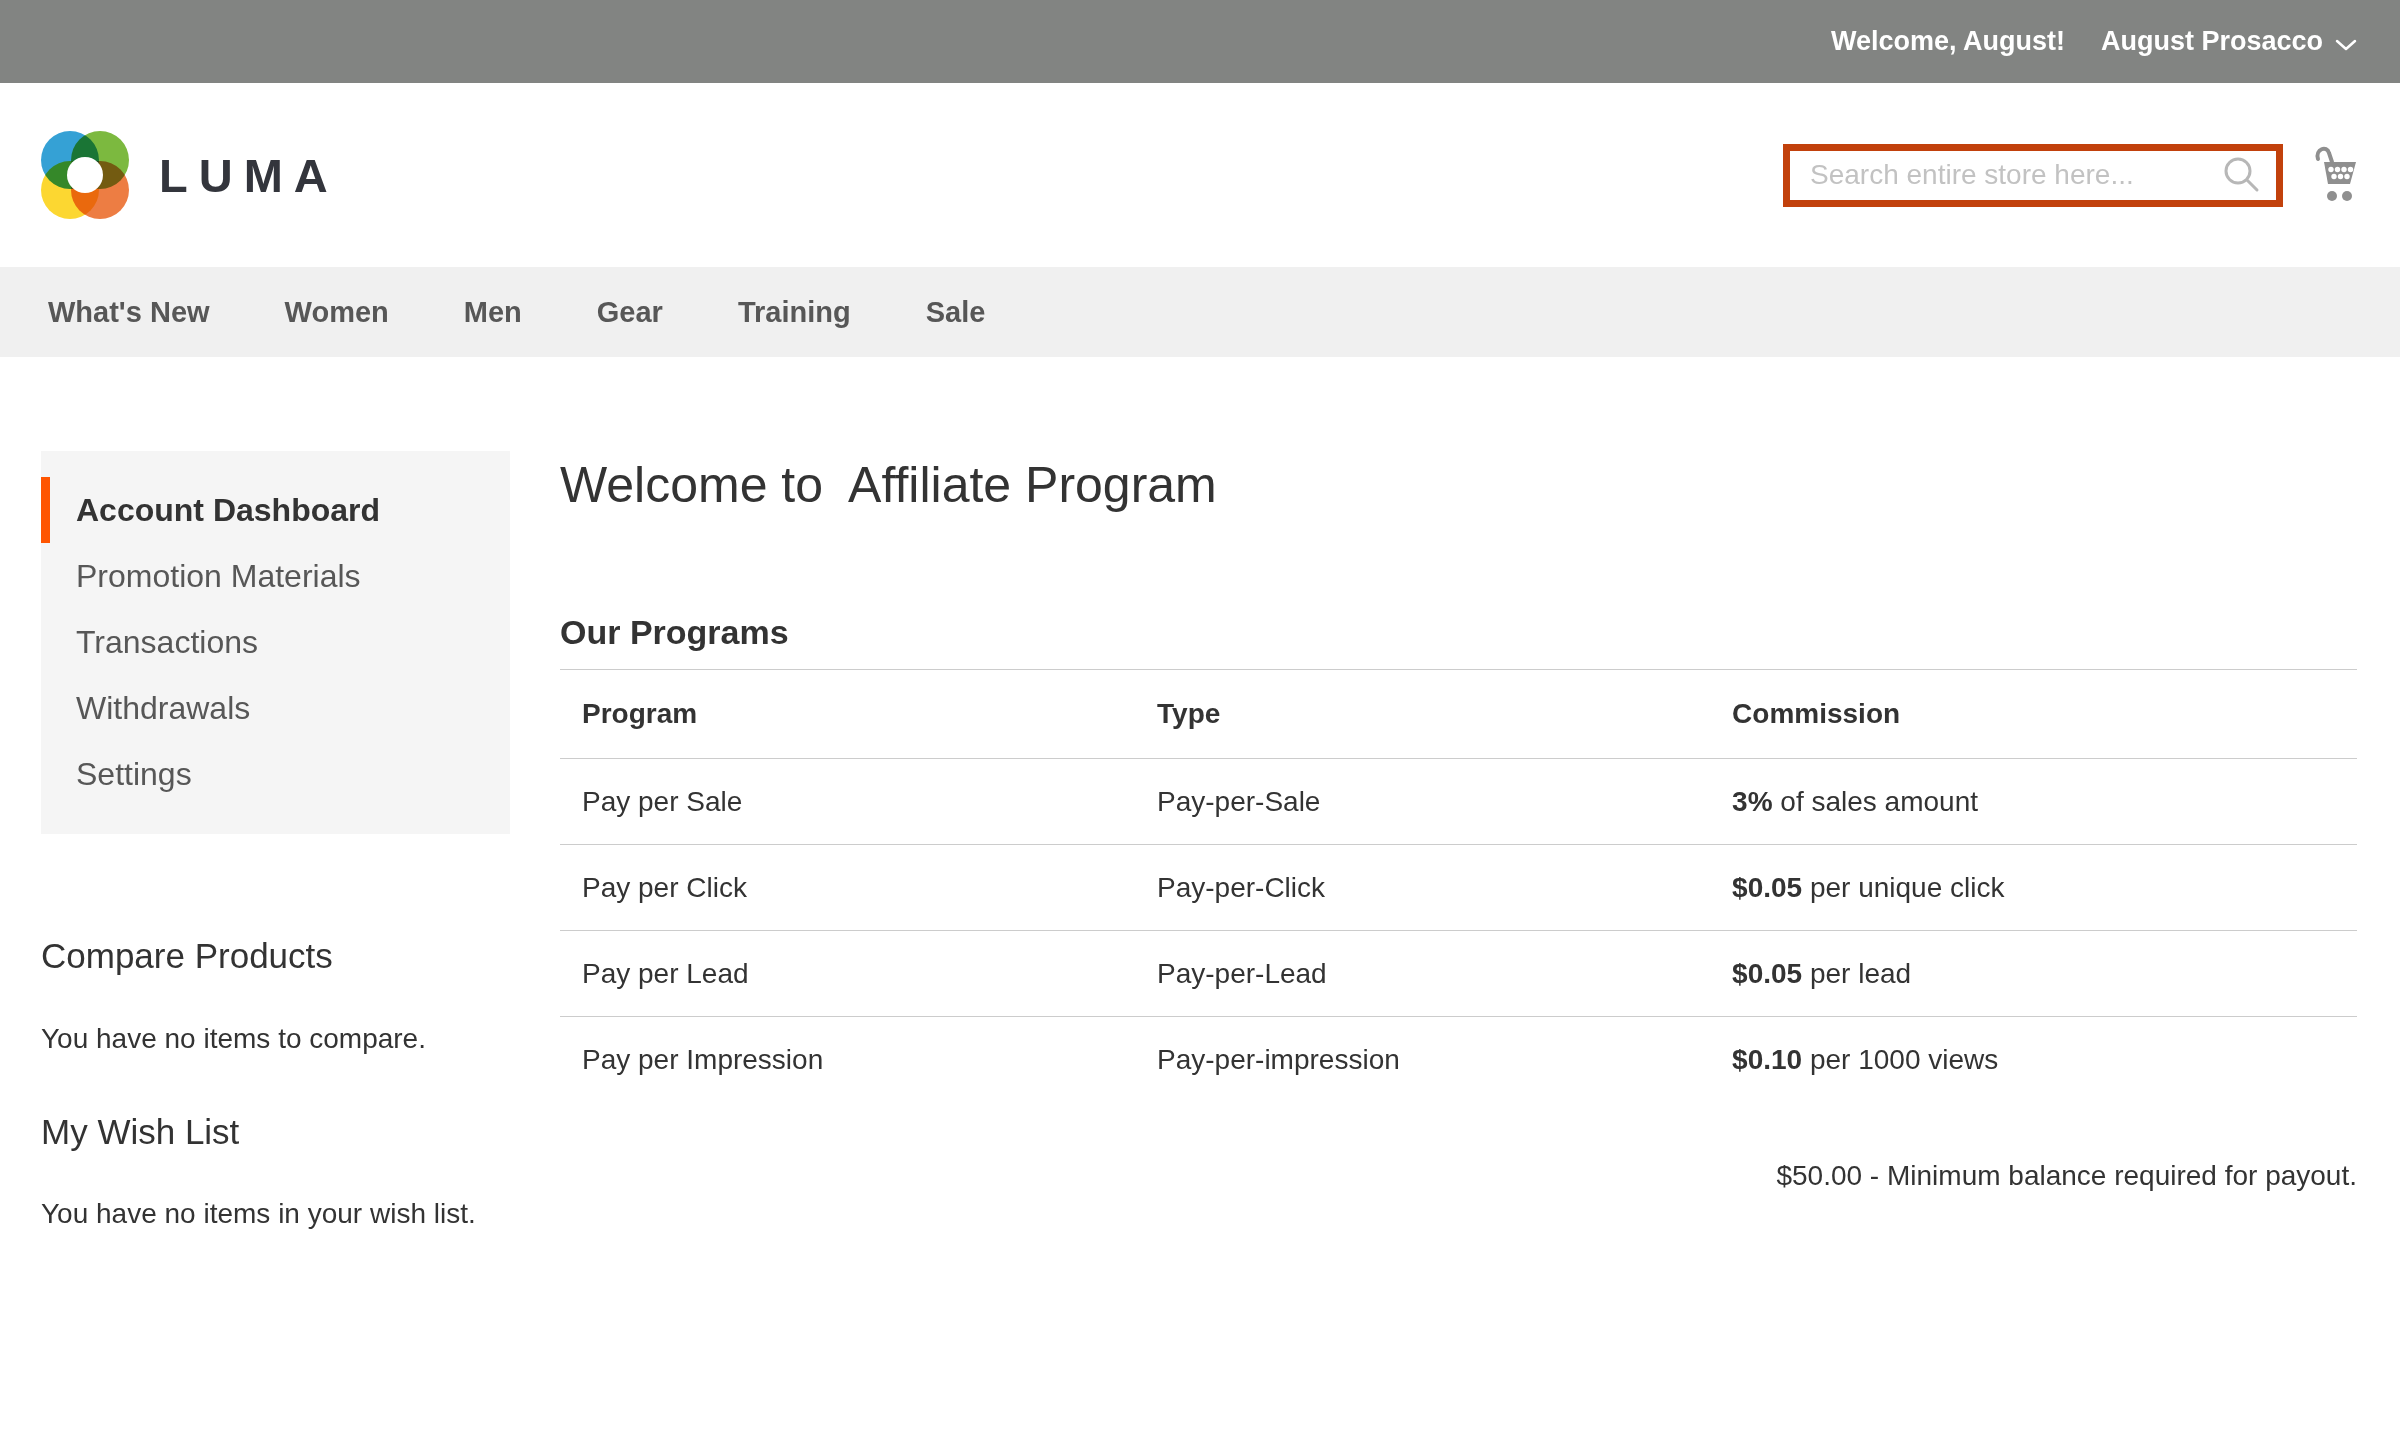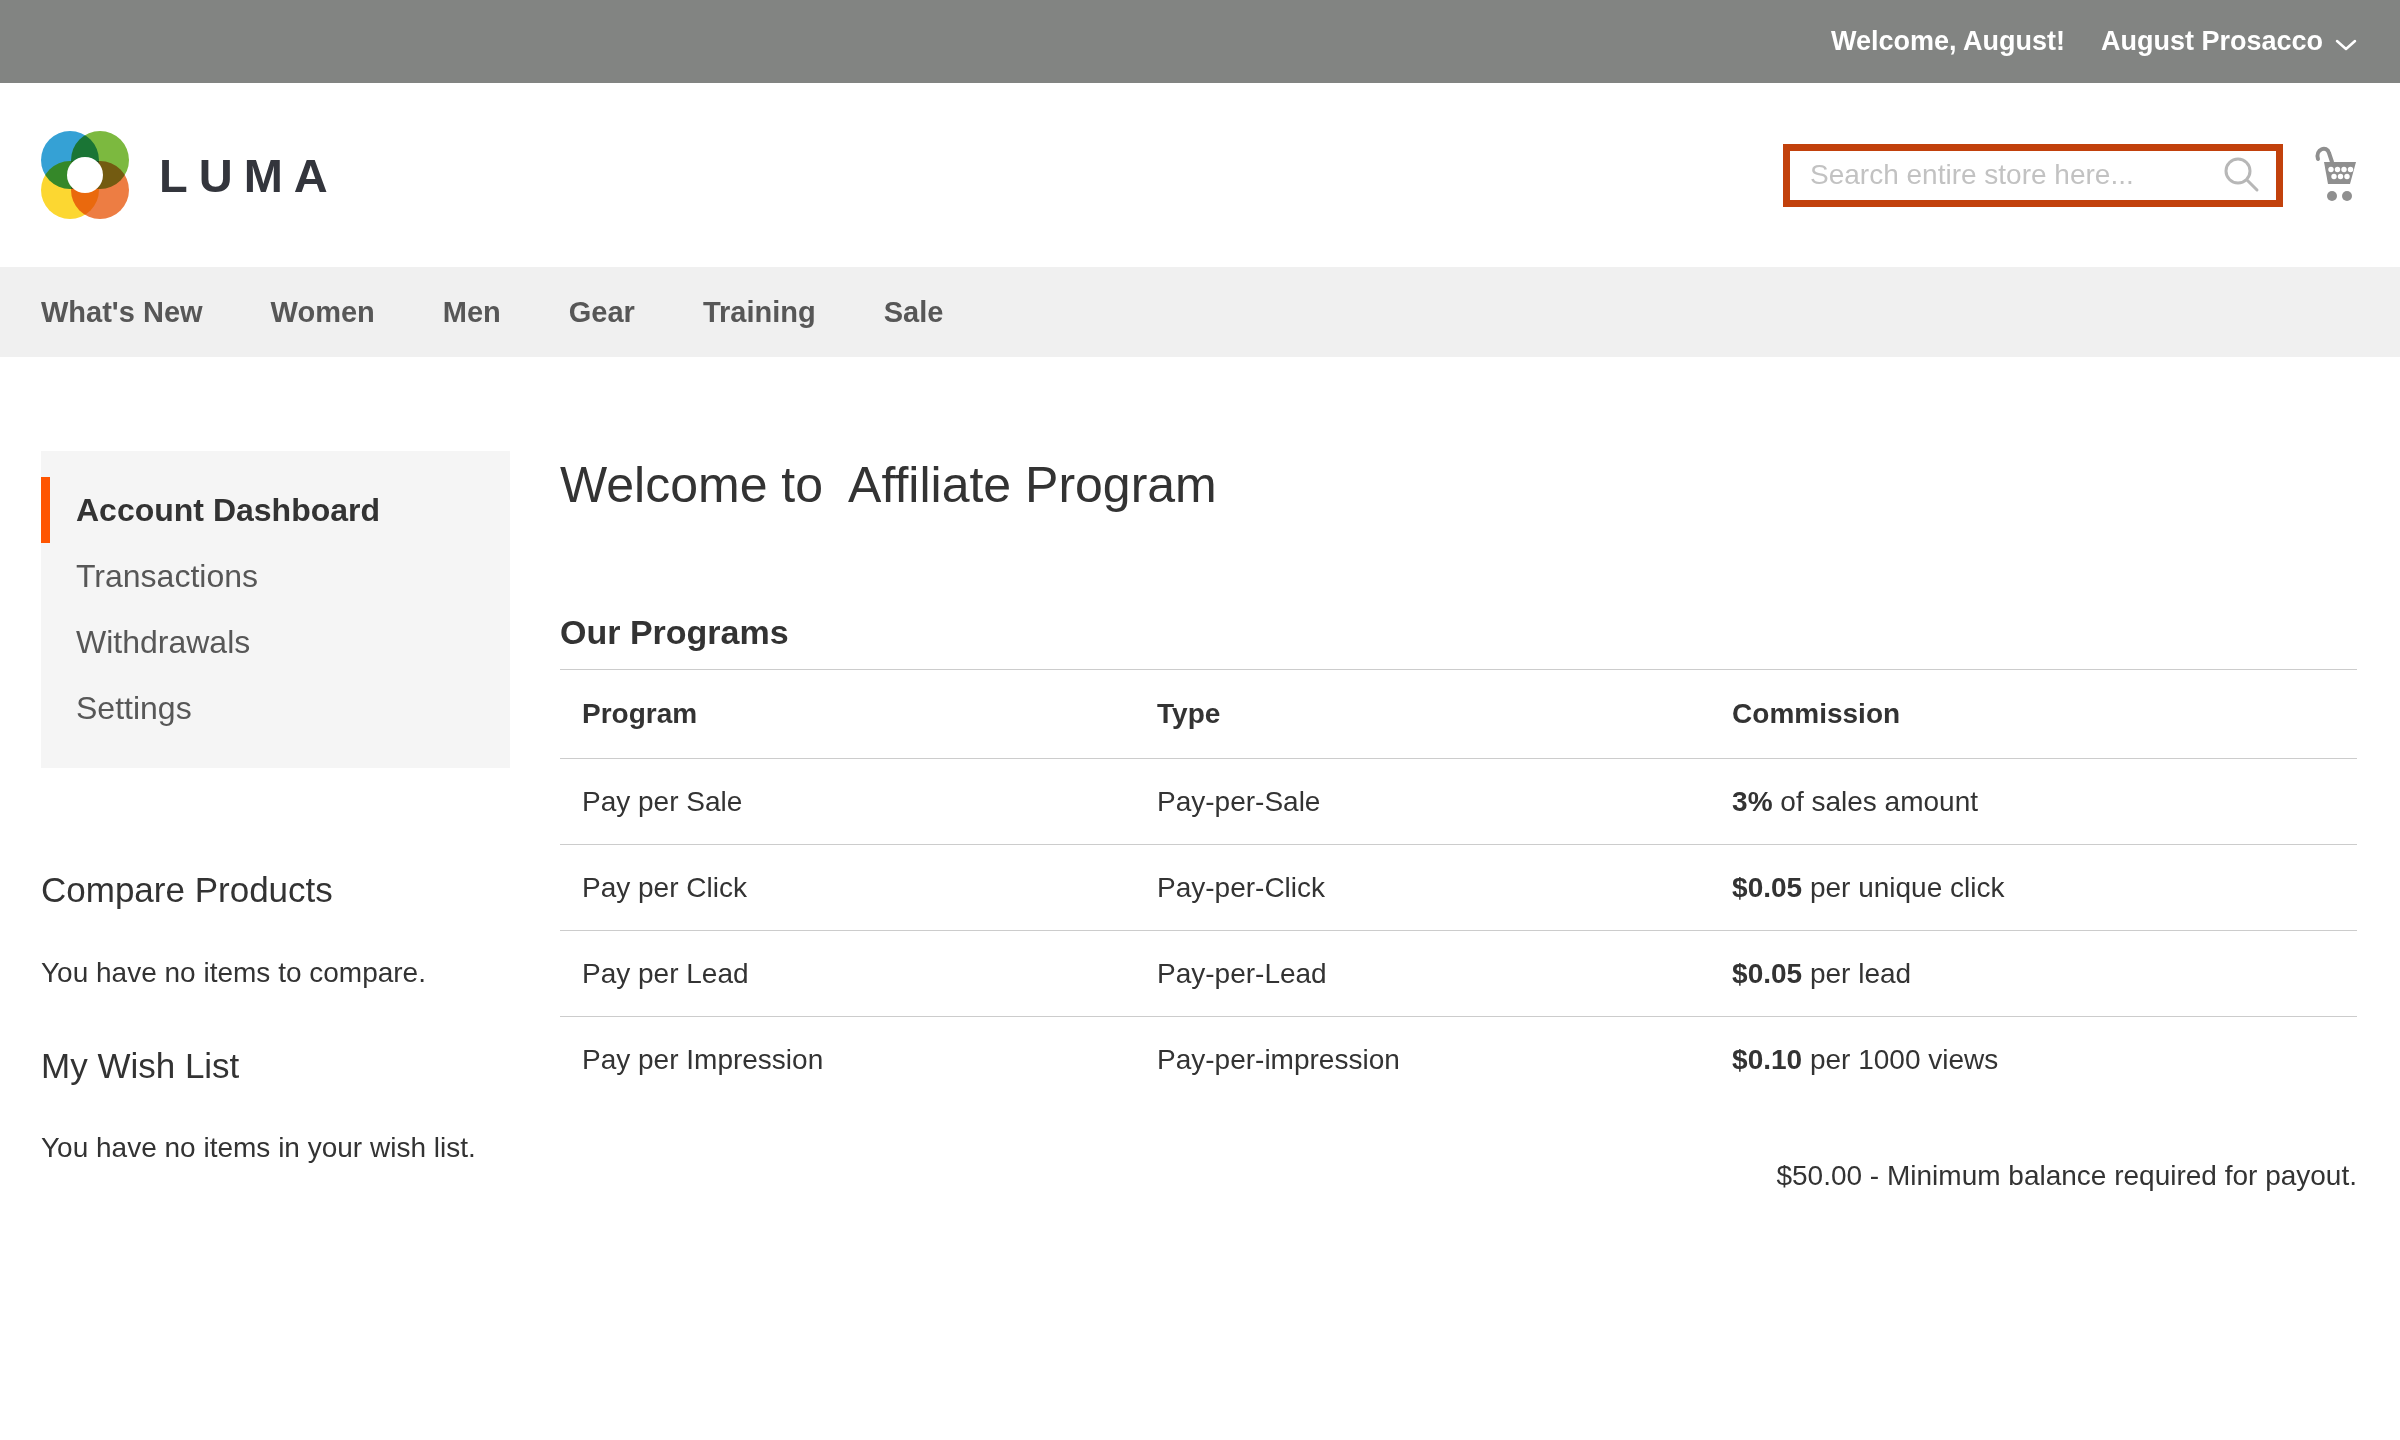--- a/index.html
+++ b/index.html
@@ -36,21 +36,21 @@
                       font-family:inherit; background:transparent; }
   .search-box input::placeholder { color:#c2c2c2; opacity:1; }
   .search-btn { position:absolute; right:14px; top:50%; transform:translateY(-50%);
                 width:40px; height:40px; background:none; border:none; cursor:pointer; }
   .cart-btn { background:none; border:none; cursor:pointer; line-height:0; }
 
   
   .nav { height:90px; background:#f0f0f0; display:flex; align-items:center;
          padding:0 41px; gap:68px; }
   .nav a { font-size:29px; font-weight:700; color:#575757; text-decoration:none;
-           cursor:pointer; }
+           cursor:pointer;margin-left:7px; }
 
   
   .page { display:flex; align-items:flex-start; padding:94px 43px 0 41px; }
   .leftcol { width:469px; flex:none; }
   .sidebar { background:#f5f5f5; padding:26px 0 27px; }
   .side-item { display:block; font-size:32px; line-height:34px; color:#575757;
                padding:16px 20px 16px 26px; border-left:9px solid transparent;
                text-decoration:none; cursor:pointer; }
   .side-item.active { border-left-color:#ff5501; color:#333; font-weight:700; }
 
@@ -140,20 +140,21 @@
   <a>Gear</a>
   <a>Training</a>
   <a>Sale</a>
 </nav>
 
 <div class="page">
 
   <div class="leftcol">
     <div class="sidebar">
       <a class="side-item active">Account Dashboard</a>
+      <a class="side-item">Promotion Materials</a>
       <a class="side-item">Transactions</a>
       <a class="side-item">Withdrawals</a>
       <a class="side-item">Settings</a>
     </div>
 
     <div class="blk-title compare-title">Compare Products</div>
     <div class="blk-empty compare-empty">You have no items to compare.</div>
 
     <div class="blk-title wishlist-title">My Wish List</div>
     <div class="blk-empty wishlist-empty">You have no items in your wish list.</div>

